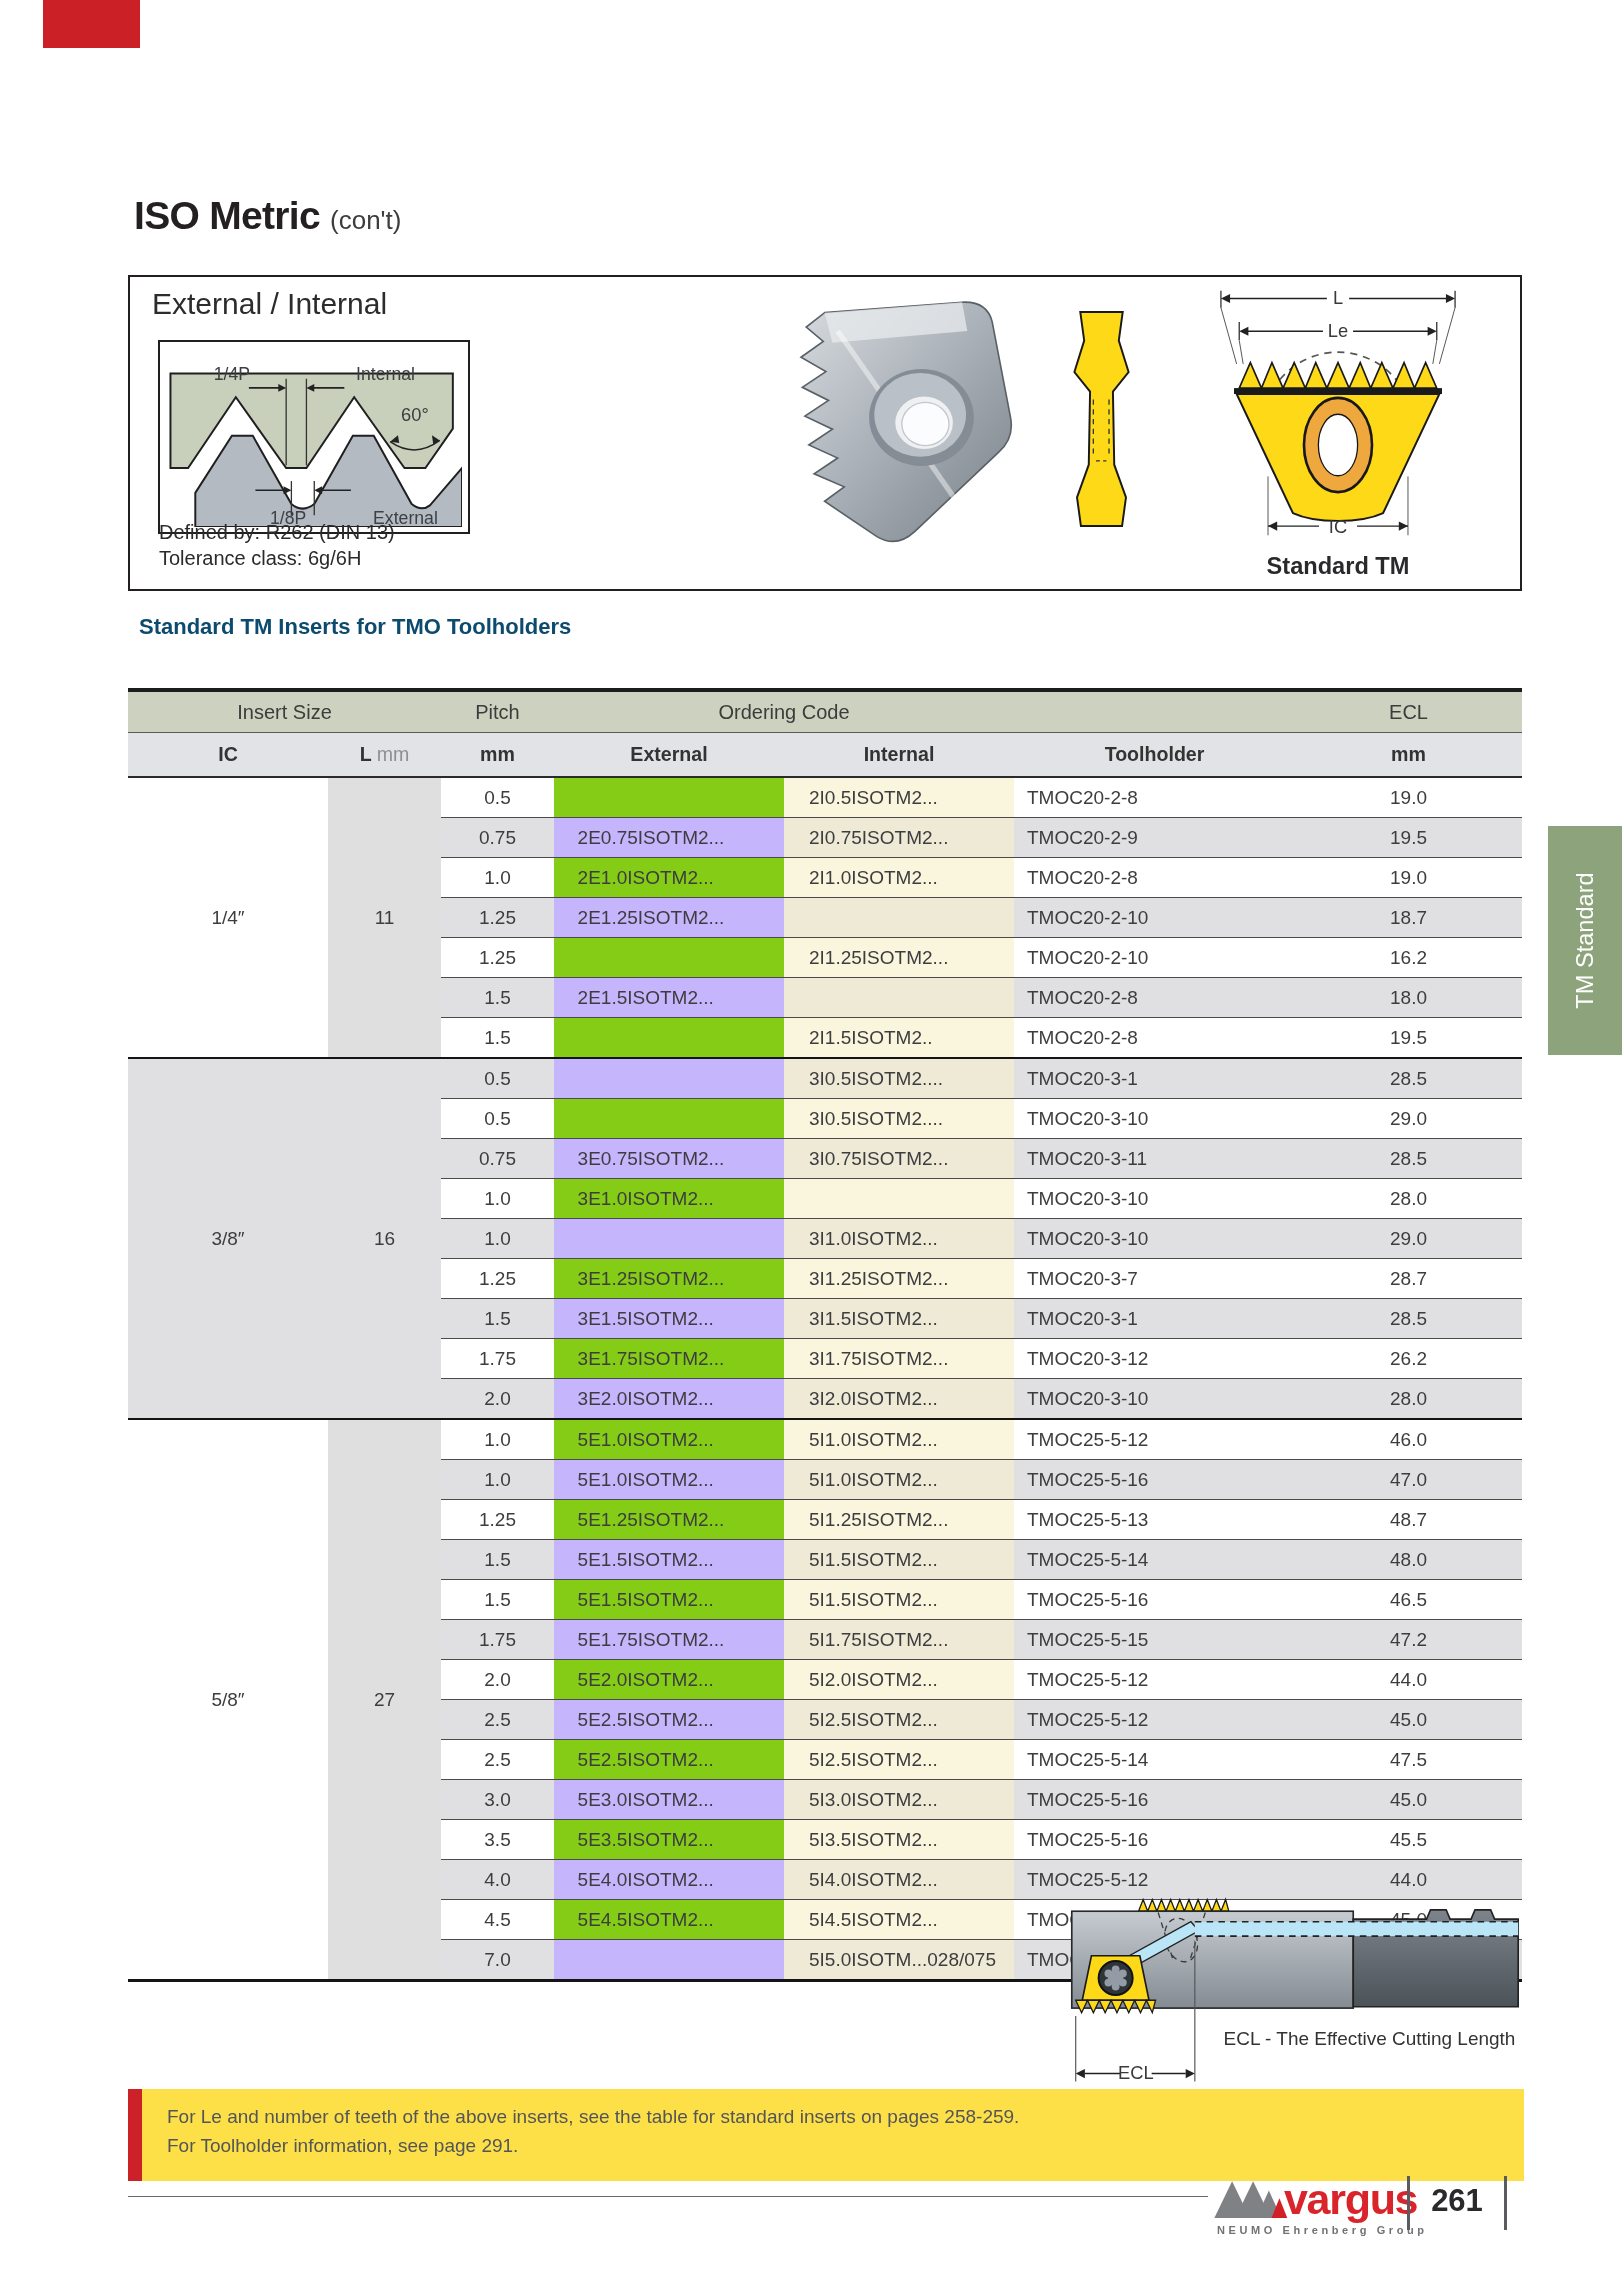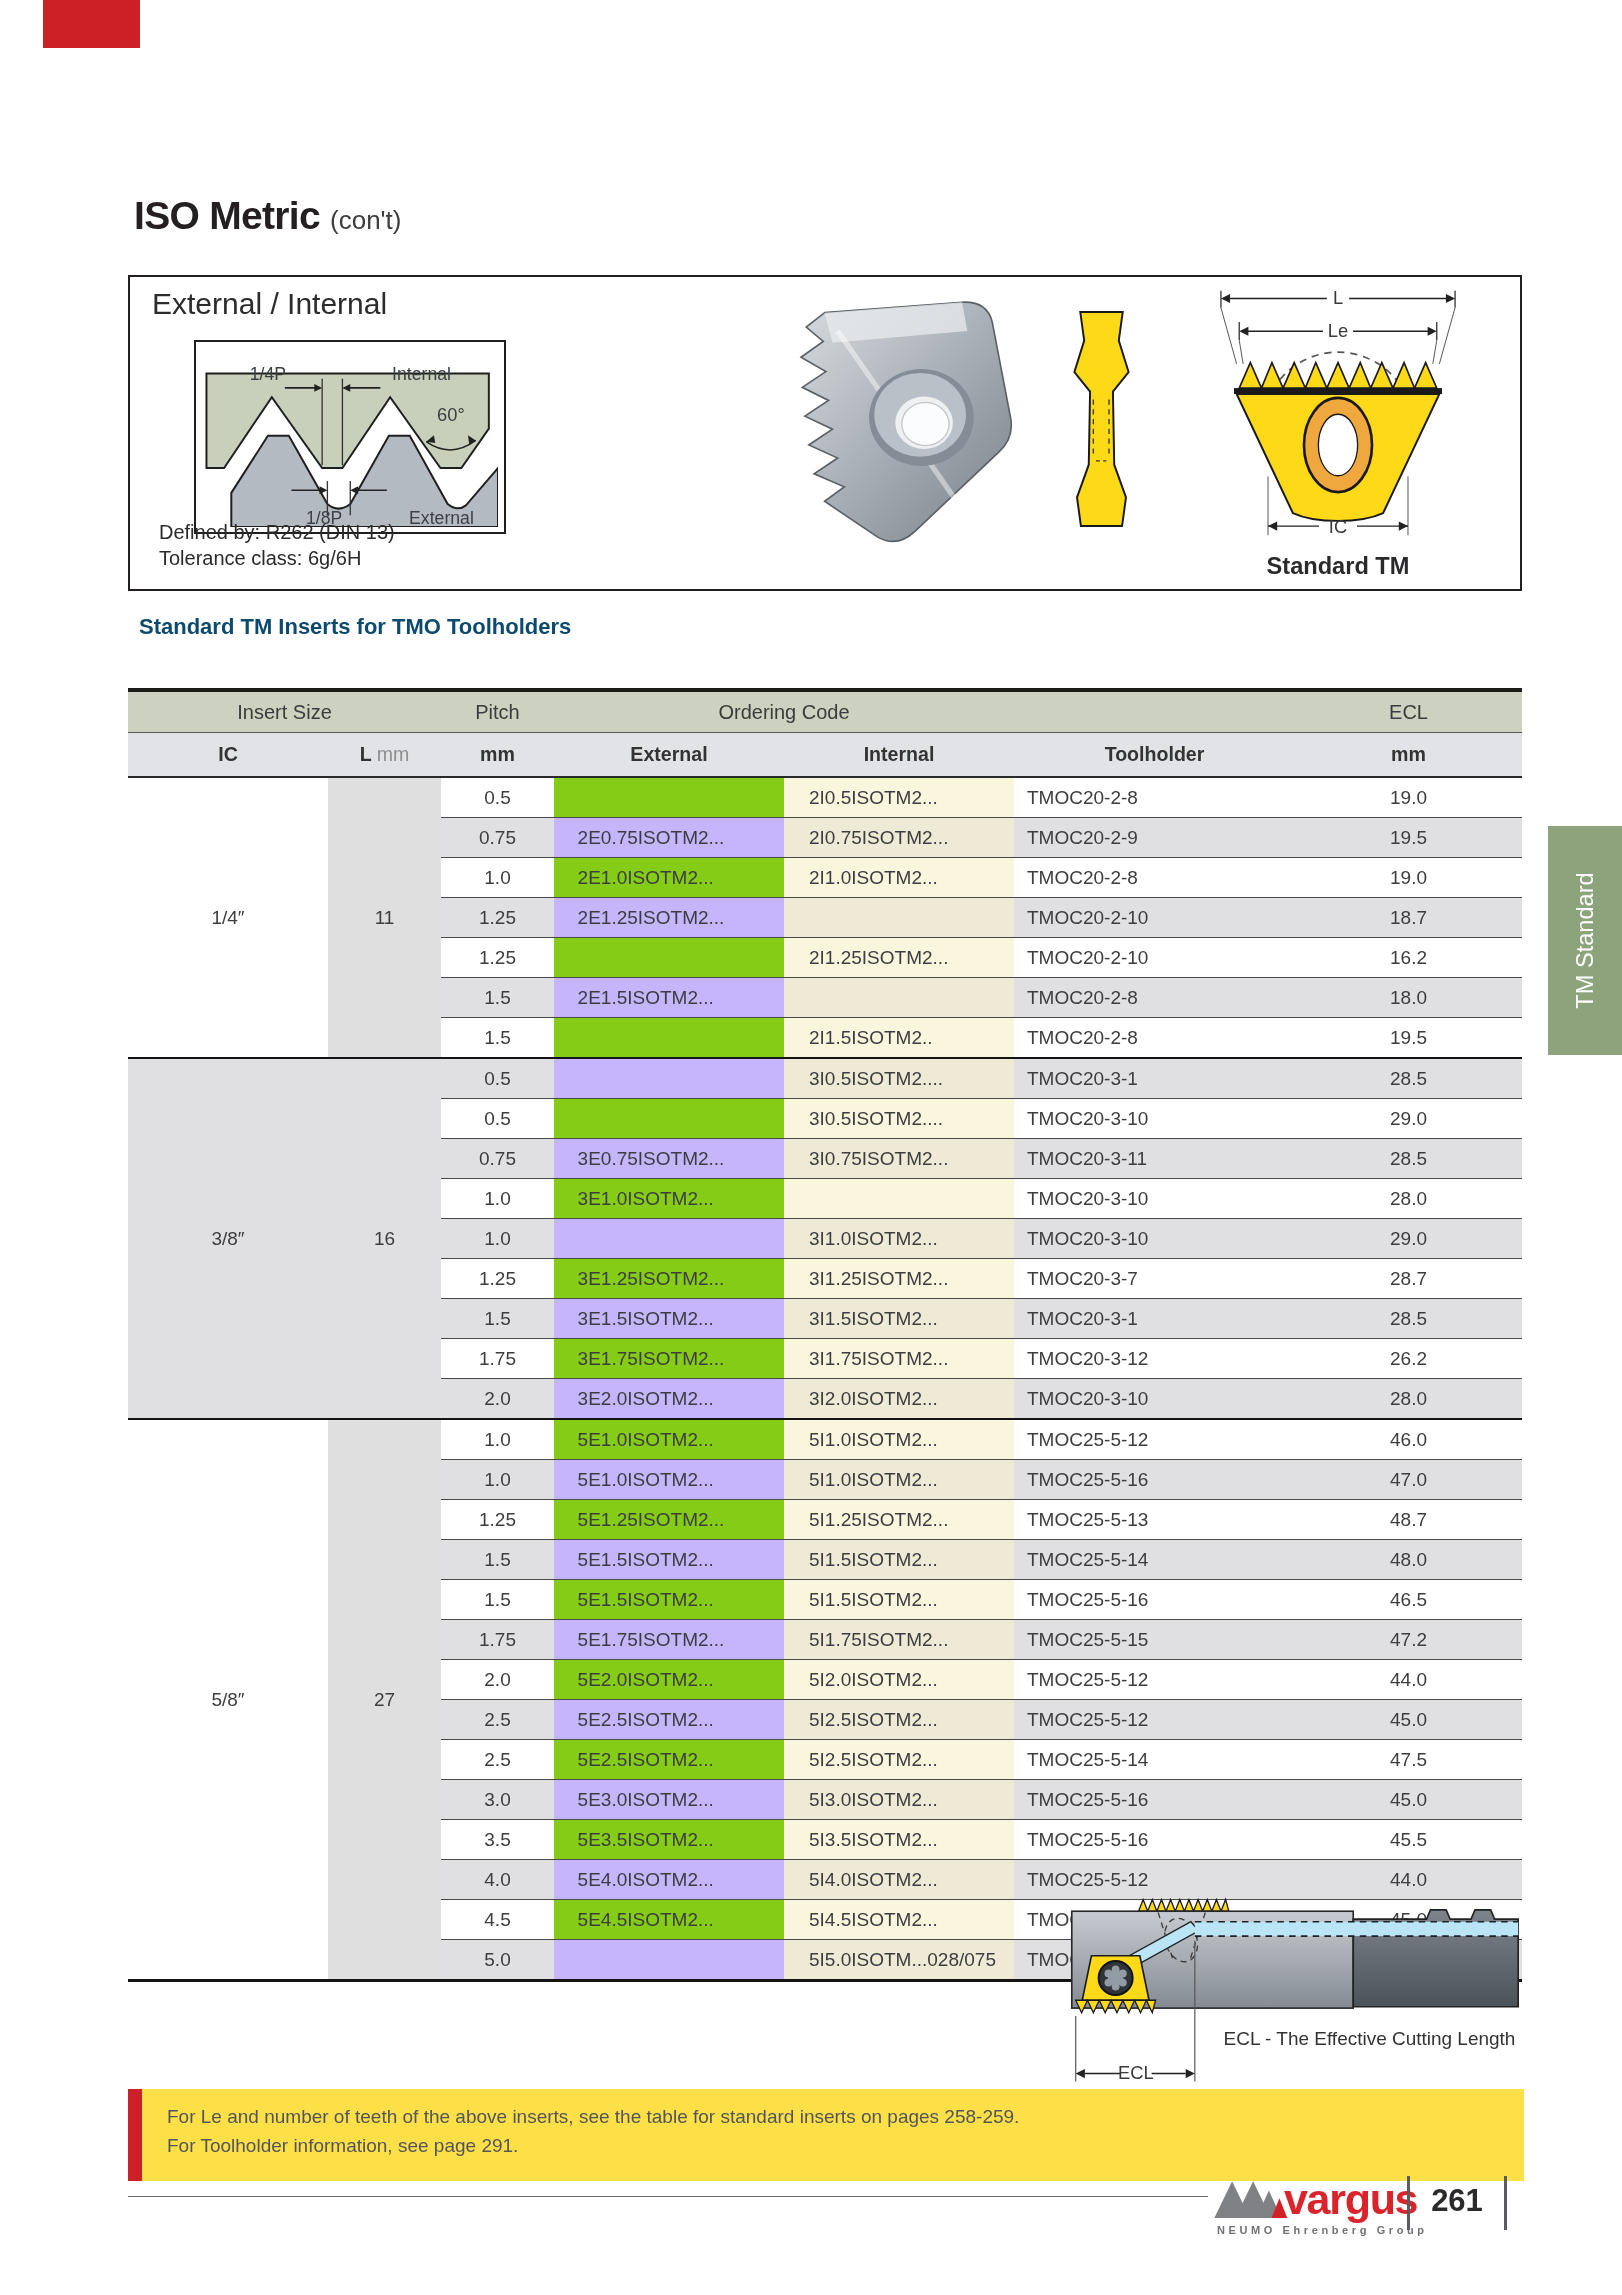--- a/index.html
+++ b/index.html
@@ -11,21 +11,21 @@
   .corner-red{left:43px;top:0;width:97px;height:48px;background:#cc2027;}
 
   
   .h1{left:134px;top:194px;font-size:39px;font-weight:800;color:#241f21;letter-spacing:-0.7px;}
   .h1 .cont{font-size:26px;font-weight:400;color:#3d3d3f;letter-spacing:0;}
   .h2{left:139px;top:614px;font-size:22px;font-weight:700;color:#0c4a6e;}
 
   
   .ext-box{left:128px;top:275px;width:1390px;height:312px;border:2px solid #231f20;background:#fff;}
   .box-title{left:152px;top:287px;font-size:30px;color:#2c2c2e;}
-  .thread-wrap{left:158px;top:340px;width:308px;height:190px;border:2.6px solid #1f1f1f;background:#fff;margin-left:36px;}
+  .thread-wrap{left:158px;top:340px;width:308px;height:190px;border:2.6px solid #1f1f1f;background:#fff;}
   .defined1{left:159px;top:521px;font-size:20px;color:#2b2b2b;}
   .defined2{left:159px;top:547px;font-size:20px;color:#2b2b2b;}
   .photo3d{left:746px;top:293px;}
   .sideview{left:1067px;top:308px;}
   .frontview{left:1217px;top:280px;}
   .std-tm{left:1217px;top:553px;width:242px;text-align:center;font-size:23.6px;font-weight:700;color:#2a2a2c;}
 
   
   .table-wrap{left:128px;top:677px;width:1394px;}
   table{border-collapse:collapse;table-layout:fixed;width:1394px;font-size:19px;color:#3d3d3f;}
@@ -428,21 +428,21 @@
             <td class="c">44.0</td>
           </tr>
           <tr class="white">
             <td class="c">4.5</td>
             <td class="ext">5E4.5ISOTM2...</td>
             <td class="int">5I4.5ISOTM2...</td>
             <td class="tool">TMOC25-5-14</td>
             <td class="c">45.0</td>
           </tr>
           <tr class="gray">
-            <td class="c">5.0</td>
+            <td class="c">7.0</td>
             <td class="ext"></td>
             <td class="int">5I5.0ISOTM...028/075</td>
             <td class="tool">TMOC25-5-12</td>
             <td class="c">40.0</td>
           </tr>
         </tbody>
       </table>
   </div>
 
   <div data-abs="" class="side-tab">

